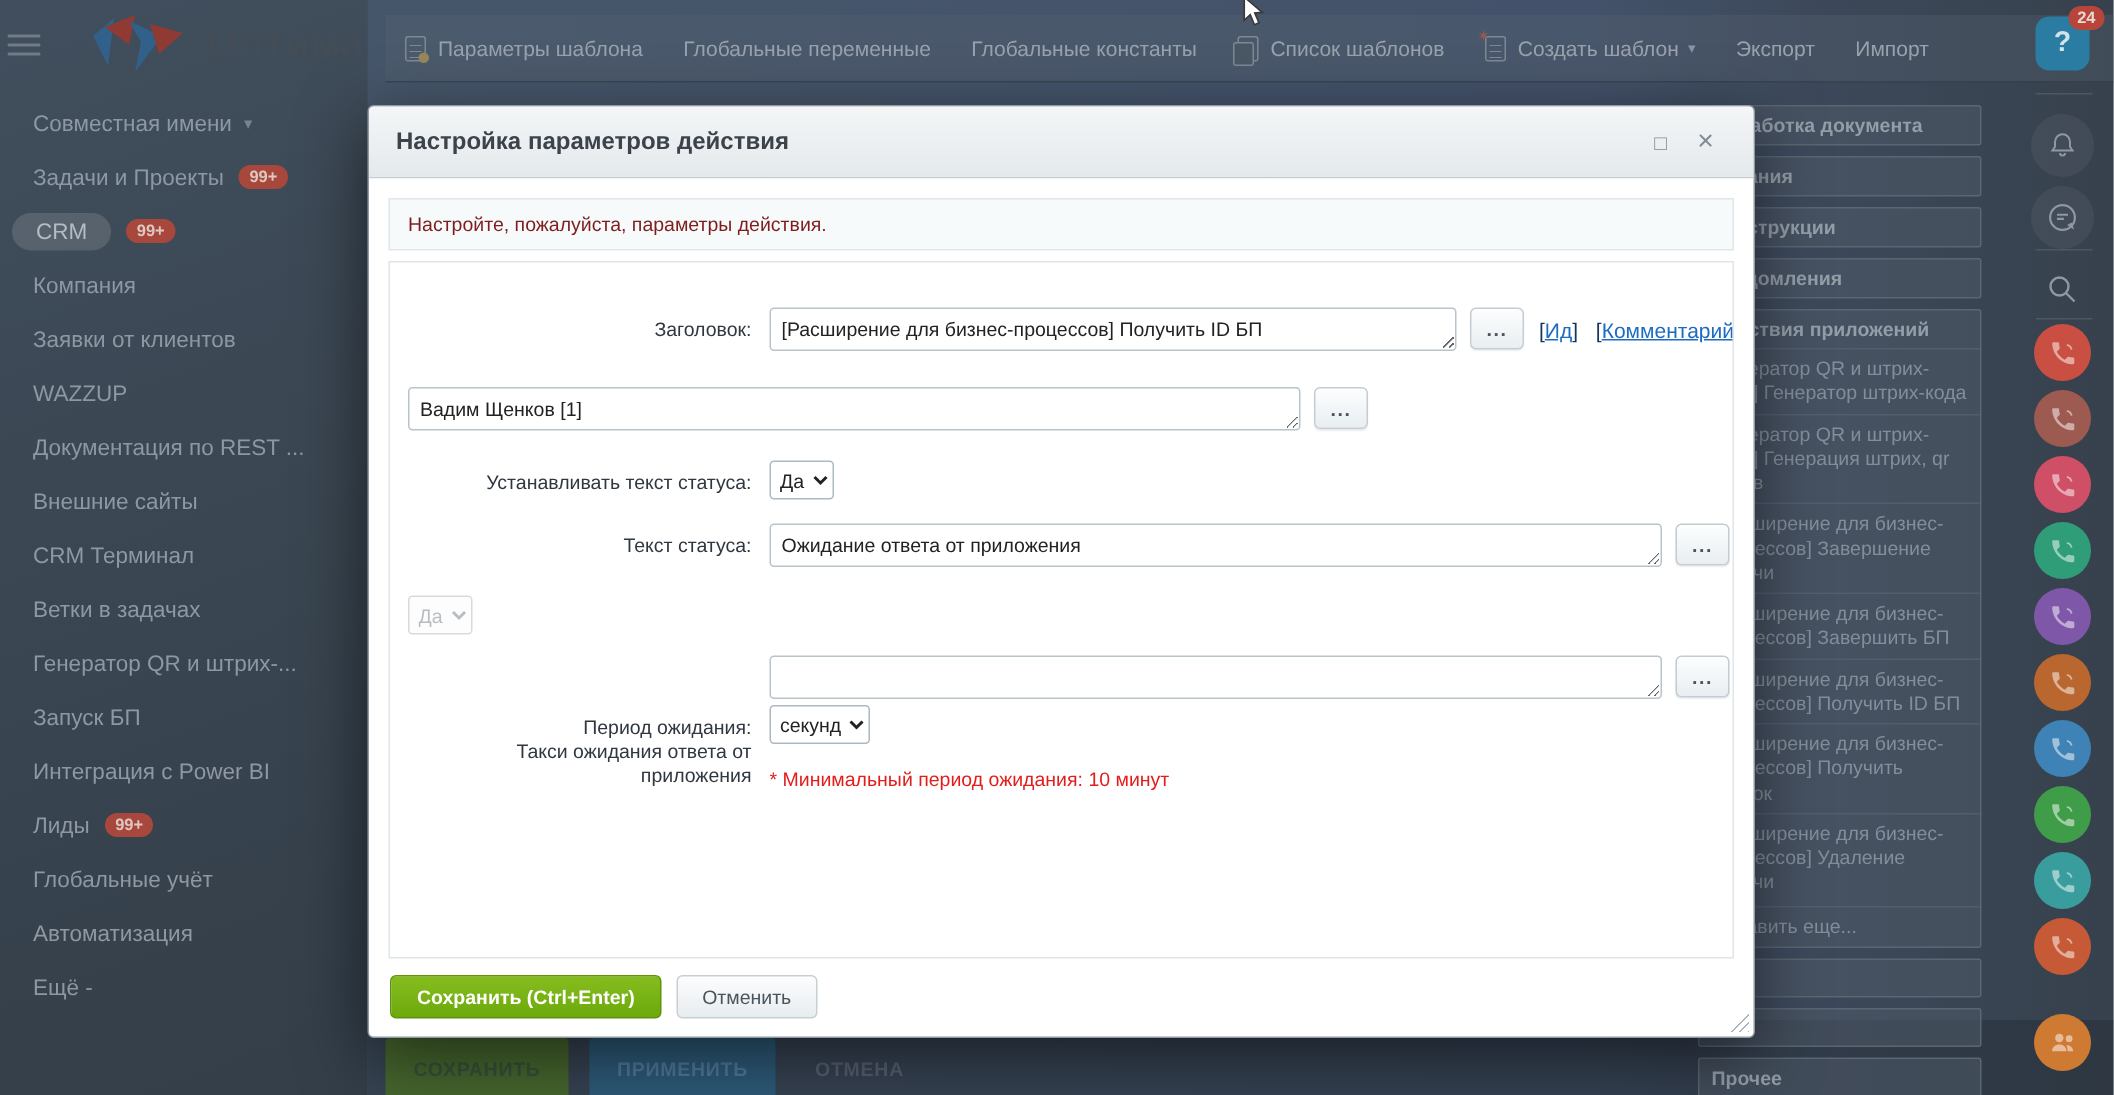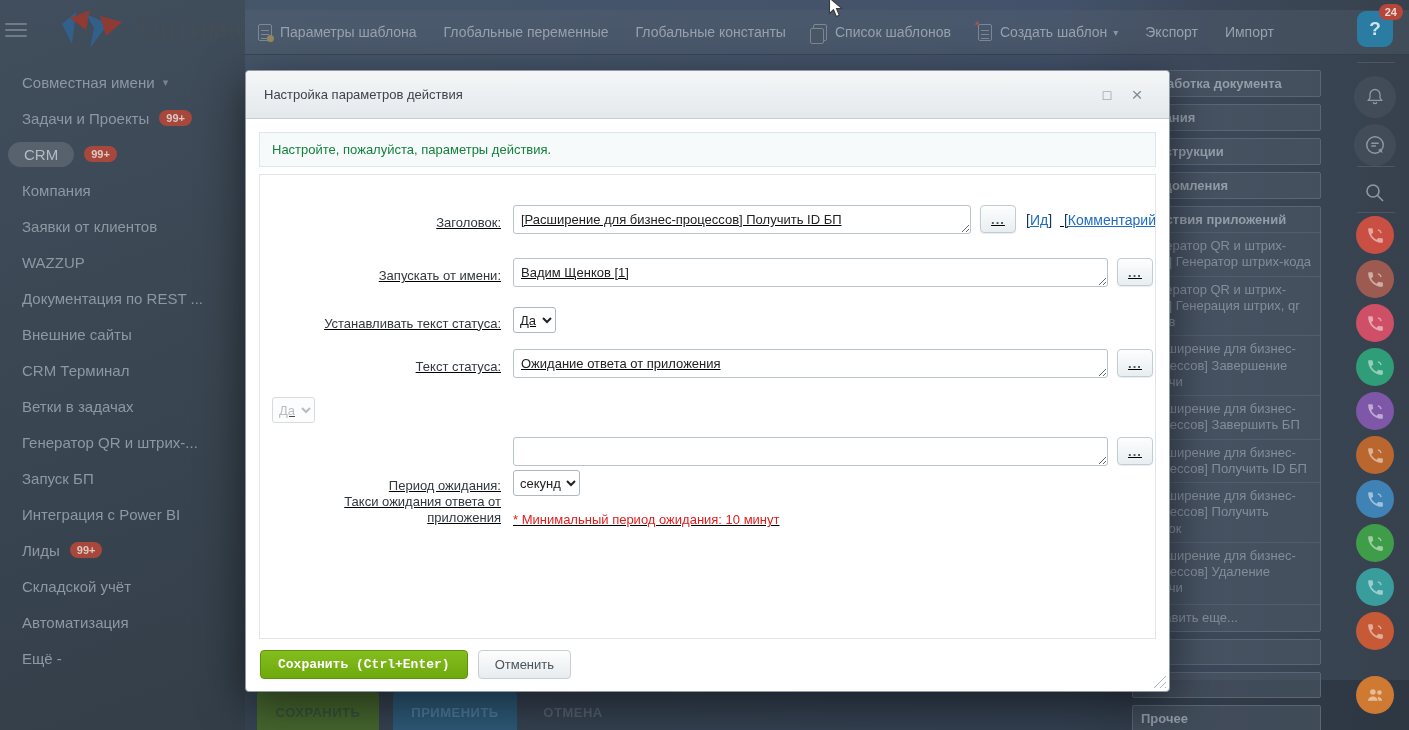--- a/index.html
+++ b/index.html
@@ -16,21 +16,21 @@
   .sb-menu { position:absolute; top:64px; left:22px; right:8px; }
   .sb-item { height:36px; display:flex; align-items:center; font-size:15px; color:#8d98a3; cursor:pointer; white-space:nowrap; }
   .sb-label[data-state="active"] { background:rgba(255,255,255,.13); border-radius:15px; padding:4px 16px; margin-left:-14px; color:#b3bcc4; }
   .sb-caret { margin-left:8px; font-size:11px; color:#78838e; }
   .sb-badge { margin-left:10px; background:#a8473c; color:#ddc9c2; font-size:11px; font-weight:bold;
     border-radius:9px; padding:2px 7px; line-height:1.1; }
 
   
   .main { position:absolute; left:245px; top:0; right:0; bottom:0;
     background:linear-gradient(90deg,#46566a 0%,#43526a 70%,#3c4859 84%,#37414d 100%); z-index:1; }
-  .toolbar { position:absolute; left:0; top:10px; right:0; height:45px; background:rgba(85,98,112,.35);
+  .toolbar { position:absolute; left:12px; top:10px; right:0; height:45px; background:rgba(85,98,112,.35);
     border-bottom:1px solid rgba(40,50,60,.5); display:flex; align-items:center; padding-left:13px; }
   .tb-item { display:flex; align-items:center; margin-right:27px; font-size:14px; color:#99a2ac; cursor:pointer; white-space:nowrap; }
   .tb-icon { width:14px; height:17px; margin-right:8px; border:1px solid #7e8893; border-radius:2px; position:relative;
     background:repeating-linear-gradient(#00000000 0 3px,#7e8893 3px 4px); background-size:8px 100%; background-position:2px 2px; background-repeat:no-repeat; }
   .tb-icon[data-icon="template-params-icon"]::after { content:""; position:absolute; right:-3px; bottom:-2px; width:7px; height:7px; border-radius:50%; background:#97885a; }
   .tb-icon[data-icon="template-list-icon"]::after { content:""; position:absolute; left:-4px; top:3px; width:12px; height:14px; border:1px solid #7e8893; border-radius:2px; background:#4a5866; }
   .tb-icon[data-icon="create-template-icon"]::after { content:"✶"; position:absolute; left:-6px; top:-7px; color:#9a5a50; font-size:10px; }
   .tb-caret { margin-left:6px; font-size:10px; color:#8b95a0; }
 
   
@@ -63,50 +63,50 @@
   .rail-circle { width:38px; height:38px; border-radius:50%; background:var(--c,#888); display:flex; align-items:center;
     justify-content:center; cursor:pointer; }
   .rail-circle svg { fill:rgba(255,255,255,.5); }
   .users-btn { position:absolute; left:9px; top:676px; }
 
   
   .modal { position:absolute; left:245px; top:70px; width:925px; height:622px; background:#fff; z-index:10;
     border:1px solid #8f99a3; border-radius:4px; box-shadow:0 12px 45px rgba(0,0,0,.55); }
   .modal-head { height:48px; background:linear-gradient(#f4f6f7,#e4e9ec); border-bottom:1px solid #c6ced4;
     border-radius:4px 4px 0 0; position:relative; }
-  .modal-title { font-size:13px; color:#3c434a; line-height:48px; padding-left:18px; font-weight:400; }
+  .modal-title { font-size:16px; color:#3c434a; line-height:48px; padding-left:18px; font-weight:700; }
   .win-btn { position:absolute; top:14px; width:20px; height:20px; text-align:center; color:#828d97; cursor:pointer;
     font-size:14px; line-height:20px; }
   .win-btn.max { right:52px; }
   .win-btn.close { right:22px; font-size:19px; }
   .modal-body { padding:13px; }
-  .info-box { border:1px solid #dfe7ea; background:#f7fafb; font-size:13px; color:#15803d; padding:9px 12px; }
+  .info-box { border:1px solid #dfe7ea; background:#f7fafb; font-size:13px; color:#7f1d1d; padding:9px 12px; }
   .form-box { border:1px solid #dfe5e9; margin-top:7px; height:465px; padding-top:30px; overflow:hidden; }
-  .row { display:flex; align-items:center; padding-left:0;text-decoration:underline; }
+  .row { display:flex; align-items:flex-start; padding-left:0; }
   .row .lbl { width:241px; text-align:right; font-size:13px; color:#2f3740; padding-top:7px; flex:none; line-height:16px; }
   .row .ctl { margin-left:12px; display:flex; align-items:flex-start; }
   textarea.inp { height:29px; border:1px solid #b9c3ca; border-radius:3px; font-family:"Liberation Sans",sans-serif;
     font-size:13px; padding:6px 7px; color:#222; resize:both; line-height:15px; overflow:hidden; white-space:nowrap; }
   textarea.w1 { width:458px; }
   textarea.w2 { width:595px; }
   .btn-more { width:36px; height:28px; margin-left:9px; border:1px solid #c3ccd2; border-radius:4px;
     background:linear-gradient(#fdfefe,#e8eef1); color:#4a545c; font-weight:bold; font-size:13px; letter-spacing:1px;
     cursor:pointer; box-shadow:0 1px 1px rgba(0,0,0,.08); line-height:1; }
   .links { margin-left:10px; padding-top:7px; font-size:14px; white-space:nowrap; }
   .plink { color:#16355c; margin-right:8px; }
   .plink::before { content:"["; }
   .plink::after { content:"]"; }
   .plink a { color:#1d6cc0; text-decoration:underline; cursor:pointer; }
   select.sel { height:26px; font-family:"Liberation Sans",sans-serif; font-size:13px; color:#222;
     border:1px solid #aeb8c0; border-radius:3px; background:#fff; padding:0 2px; }
   select.sel:disabled { color:#9aa3ab; border-color:#c4ccd2; background:#fdfdfd; }
   .note { font-size:13px; color:#e31c1c; margin-top:16px; }
   .modal-footer { position:absolute; left:14px; bottom:12px; display:flex; }
   .btn-save { height:29px; padding:0 17px; background:linear-gradient(#85bd1e,#6da90c); border:1px solid #5d950a;
-    border-radius:4px; color:#fff; font-weight:bold; font-size:13px; cursor:pointer; font-family:Liberation Mono, monospace; }
+    border-radius:4px; color:#fff; font-weight:bold; font-size:13px; cursor:pointer; font-family:Liberation Sans, sans-serif; }
   .btn-cancel { height:29px; padding:0 16px; margin-left:10px; background:linear-gradient(#fdfdfd,#e7ecef);
     border:1px solid #c6cfd4; border-radius:4px; color:#4a545c; font-weight:normal; font-size:13px; cursor:pointer;
     font-family:"Liberation Sans",sans-serif; }
   .resize-grip { position:absolute; right:3px; bottom:3px; width:14px; height:14px; cursor:nwse-resize;
     background:repeating-linear-gradient(135deg,transparent 0 3px,#aab4bc 3px 4px);
     clip-path:polygon(100% 0,100% 100%,0 100%); }
 
   .cursor { position:absolute; left:828px; top:-3px; z-index:50; pointer-events:none; }
 </style>
 </head>
@@ -198,21 +198,21 @@
 
       </div>
 
       <div class="sb-item">
         <span class="sb-label">Лиды</span>
 
         <span class="sb-badge">99+</span>
       </div>
 
       <div class="sb-item">
-        <span class="sb-label">Складской учёт</span>
+        <span class="sb-label">Глобальные учёт</span>
 
       </div>
 
 
       <div class="sb-item">
         <span class="sb-label">Автоматизация</span>
 
       </div>
 
       <div class="sb-item">
@@ -453,21 +453,20 @@
             
           
               <span class="plink"><a>Ид</a></span>
             
               <span class="plink"><a>Комментарий</a></span>
             </span>
         </div>
       </div>
 
       <div class="row" style="margin-bottom:20px">
-        <div class="lbl">Запускать от имени:</div>
         <div class="ctl">
           <textarea class="inp w2" spellcheck="false" style="">Вадим Щенков [1]</textarea>
           <button class="btn-more">...</button>
         </div>
       </div>
 
       <div class="row" style="margin-bottom:16px">
         <div class="lbl">Устанавливать текст статуса:</div>
         <div class="ctl">
           <select class="sel">

